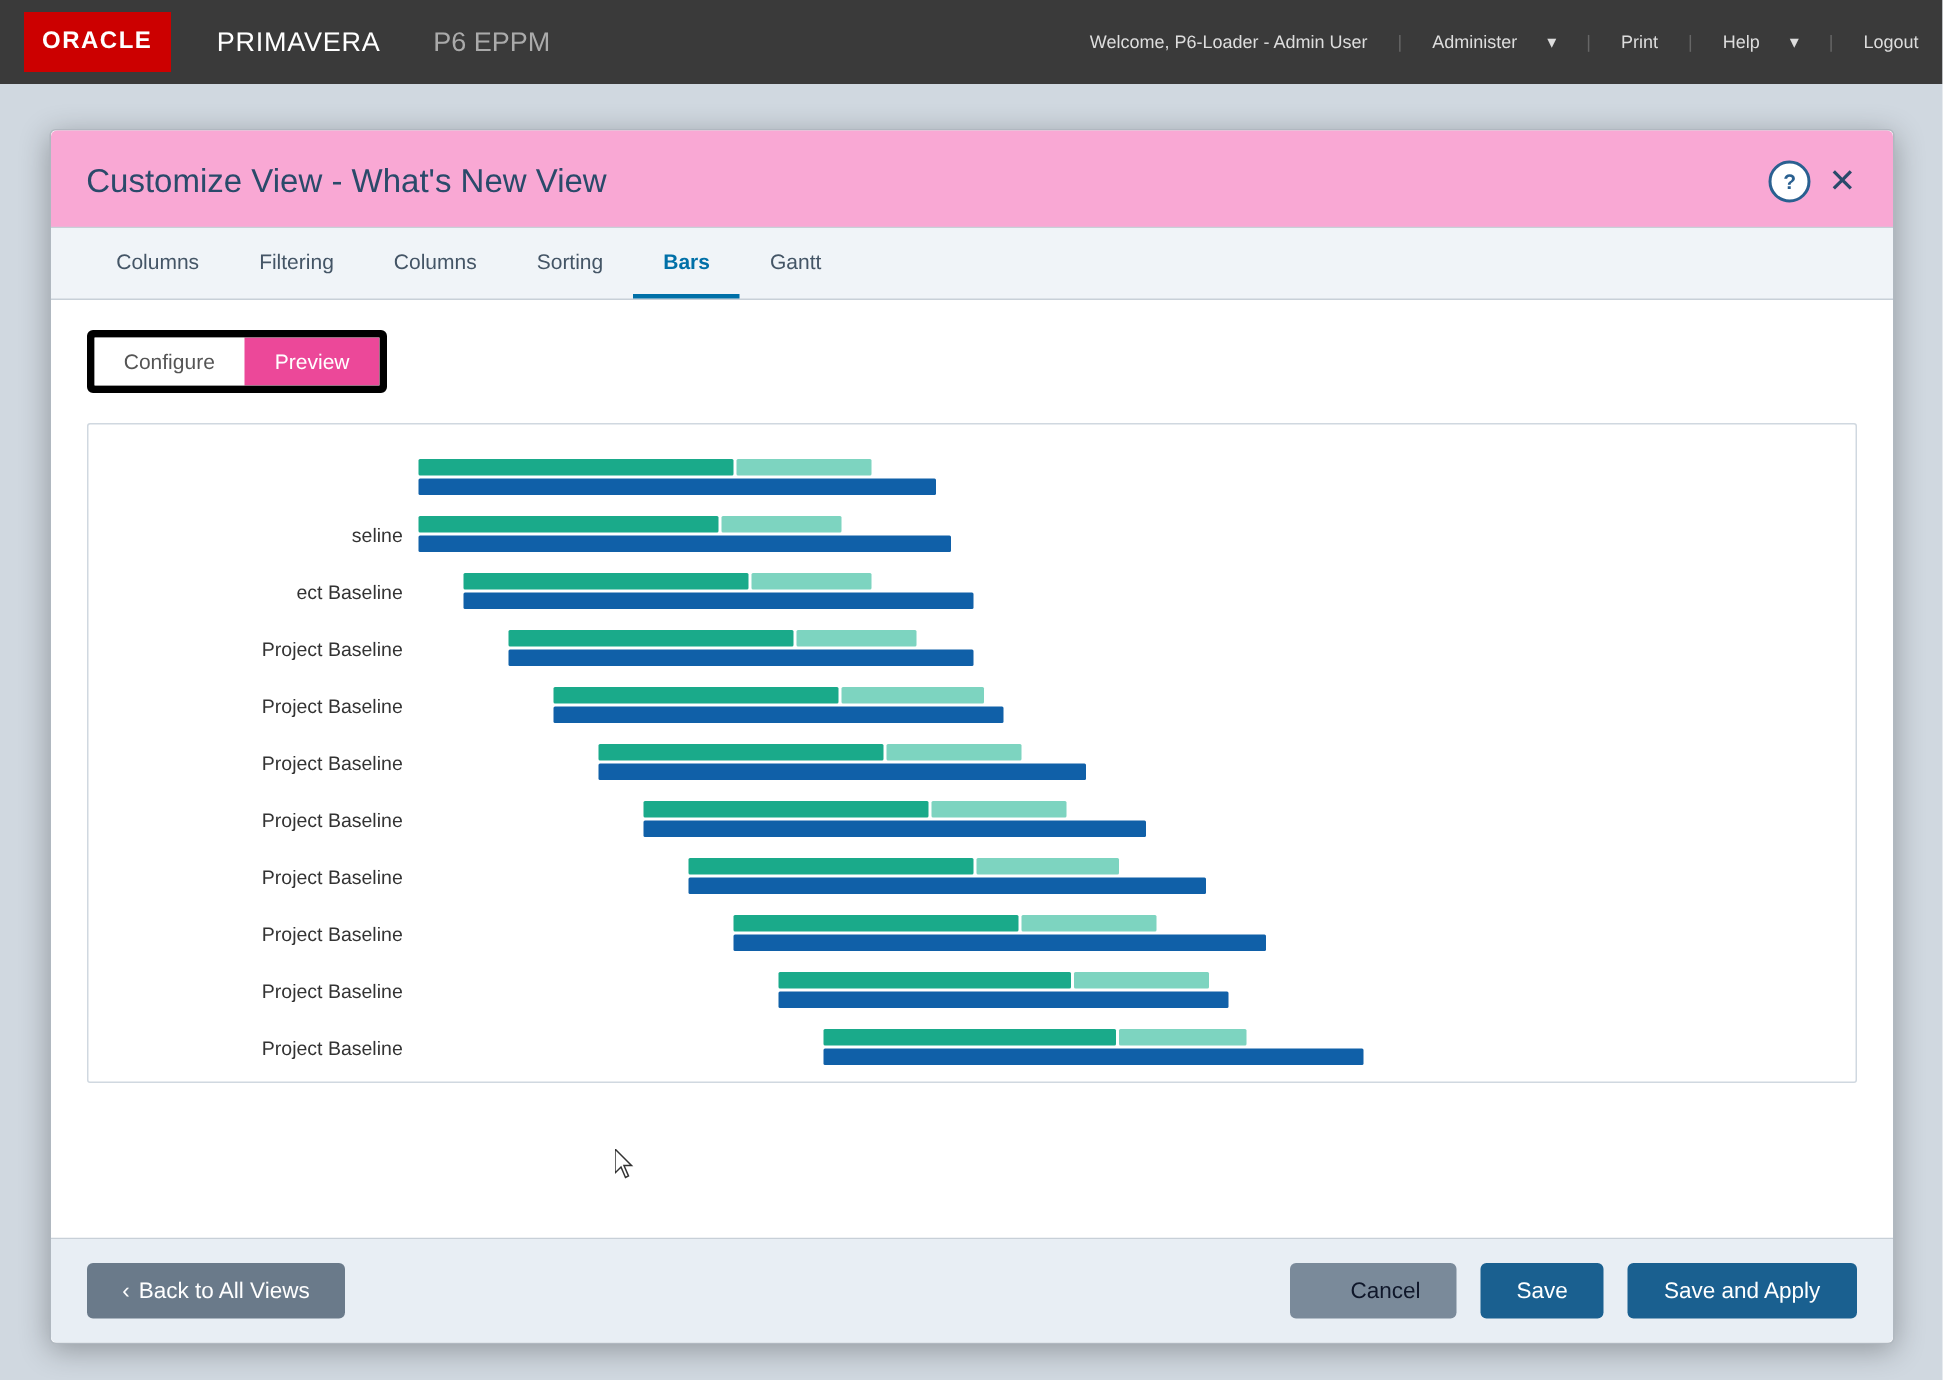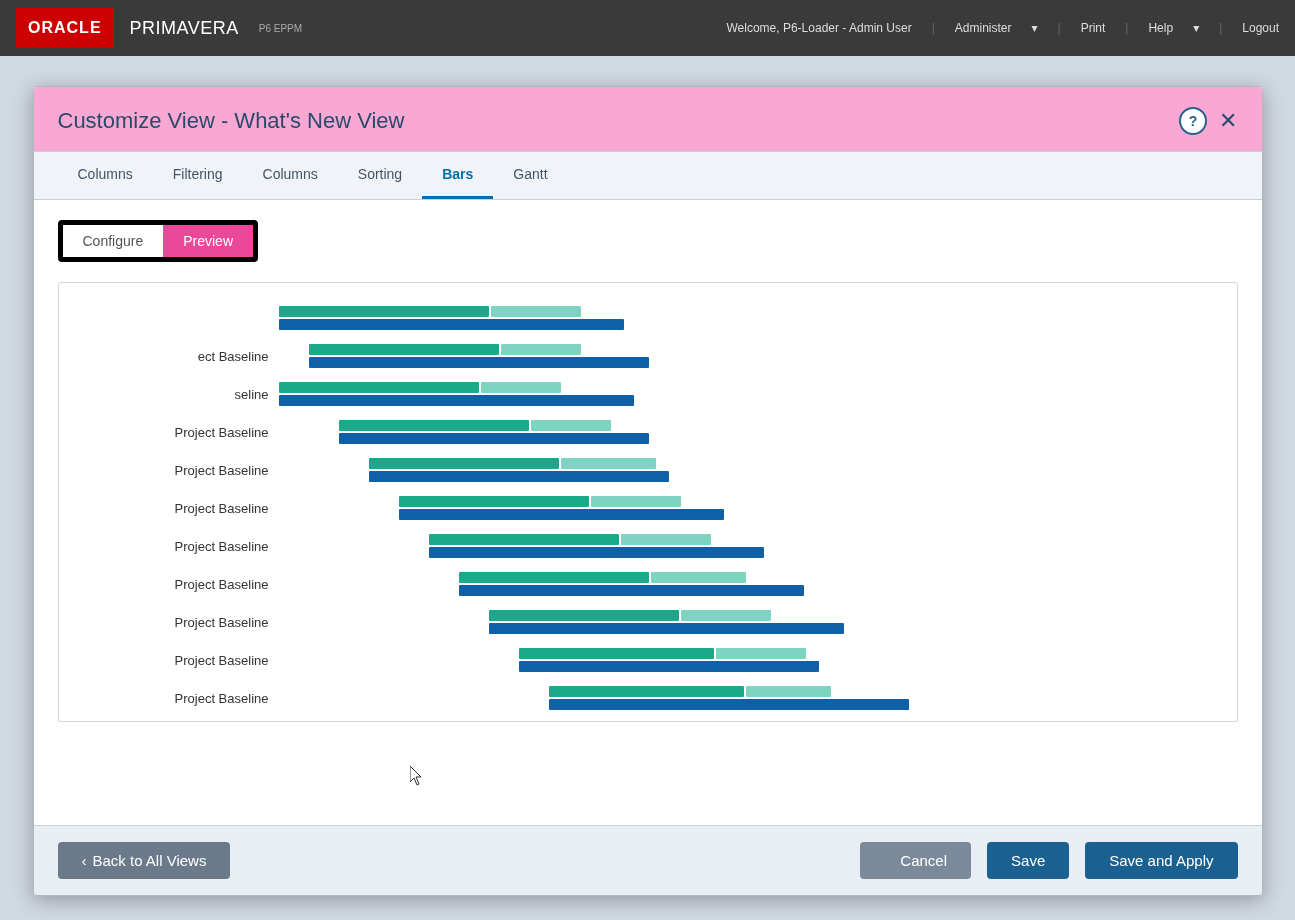--- a/index.html
+++ b/index.html
@@ -12,42 +12,42 @@
       position: relative;
     }
 
     
     .topbar {
       display: flex;
       align-items: center;
       background: #3a3a3a;
       height: 56px;
       padding: 0 16px;
-      gap: 16px;
+      gap: 31px;
     }
     .oracle-logo {
       background: #cc0000;
       color: white;
       font-weight: bold;
       font-size: 16px;
       padding: 6px 12px;
       letter-spacing: 1px;
       height: 40px;
       display: flex;
       align-items: center;
     }
     .primavera-title {
       color: white;
       font-size: 18px;
       font-weight: normal;
       letter-spacing: 0.5px;
     }
     .primavera-subtitle {
       color: #aaa;
-      font-size: 10px;
+      font-size: 18px;
       margin-left: 4px;
     }
     .topbar-right {
       margin-left: auto;
       display: flex;
       align-items: center;
       gap: 20px;
       color: #ddd;
       font-size: 12px;
     }
@@ -240,21 +240,21 @@
     }
     .btn-back {
       background: #6a7a8a;
       color: white;
       display: flex;
       align-items: center;
       gap: 6px;
     }
     .btn-cancel {
       background: #7a8a9a;
-      color: #ffffff;
+      color: #0f172a;
       padding-left: 40px;
     }
     .btn-save {
       background: #1a6090;
       color: white;
       margin-left: 8px;
     }
     .btn-save-apply {
       background: #1a6090;
       color: white;
@@ -326,43 +326,43 @@
               <div class="bar bar-teal" style="width:210px"></div>
               <div class="bar bar-light-teal" style="width:90px; margin-left:2px"></div>
             </div>
             <div class="bar-row">
               <div class="bar bar-blue" style="width:345px"></div>
             </div>
           </div>
         </div>
 
         <div class="gantt-row">
+          <div class="gantt-label">seline</div>
+          <div class="gantt-bars">
+            <div class="bar-row">
+              <div class="bar bar-teal" style="width:200px"></div>
+              <div class="bar bar-light-teal" style="width:80px; margin-left:2px"></div>
+            </div>
+            <div class="bar-row">
+              <div class="bar bar-blue" style="width:355px"></div>
+            </div>
+          </div>
+        </div>
+
+        <div class="gantt-row">
           <div class="gantt-label">ect Baseline</div>
           <div class="gantt-bars">
             <div class="bar-row">
               <div style="width:30px"></div>
               <div class="bar bar-teal" style="width:190px"></div>
               <div class="bar bar-light-teal" style="width:80px; margin-left:2px"></div>
             </div>
             <div class="bar-row">
               <div style="width:30px"></div>
               <div class="bar bar-blue" style="width:340px"></div>
-            </div>
-          </div>
-        </div>
-
-        <div class="gantt-row">
-          <div class="gantt-label">seline</div>
-          <div class="gantt-bars">
-            <div class="bar-row">
-              <div class="bar bar-teal" style="width:200px"></div>
-              <div class="bar bar-light-teal" style="width:80px; margin-left:2px"></div>
-            </div>
-            <div class="bar-row">
-              <div class="bar bar-blue" style="width:355px"></div>
             </div>
           </div>
         </div>
 
         <div class="gantt-row">
           <div class="gantt-label">Project Baseline</div>
           <div class="gantt-bars">
             <div class="bar-row">
               <div style="width:60px"></div>
               <div class="bar bar-teal" style="width:190px"></div>

